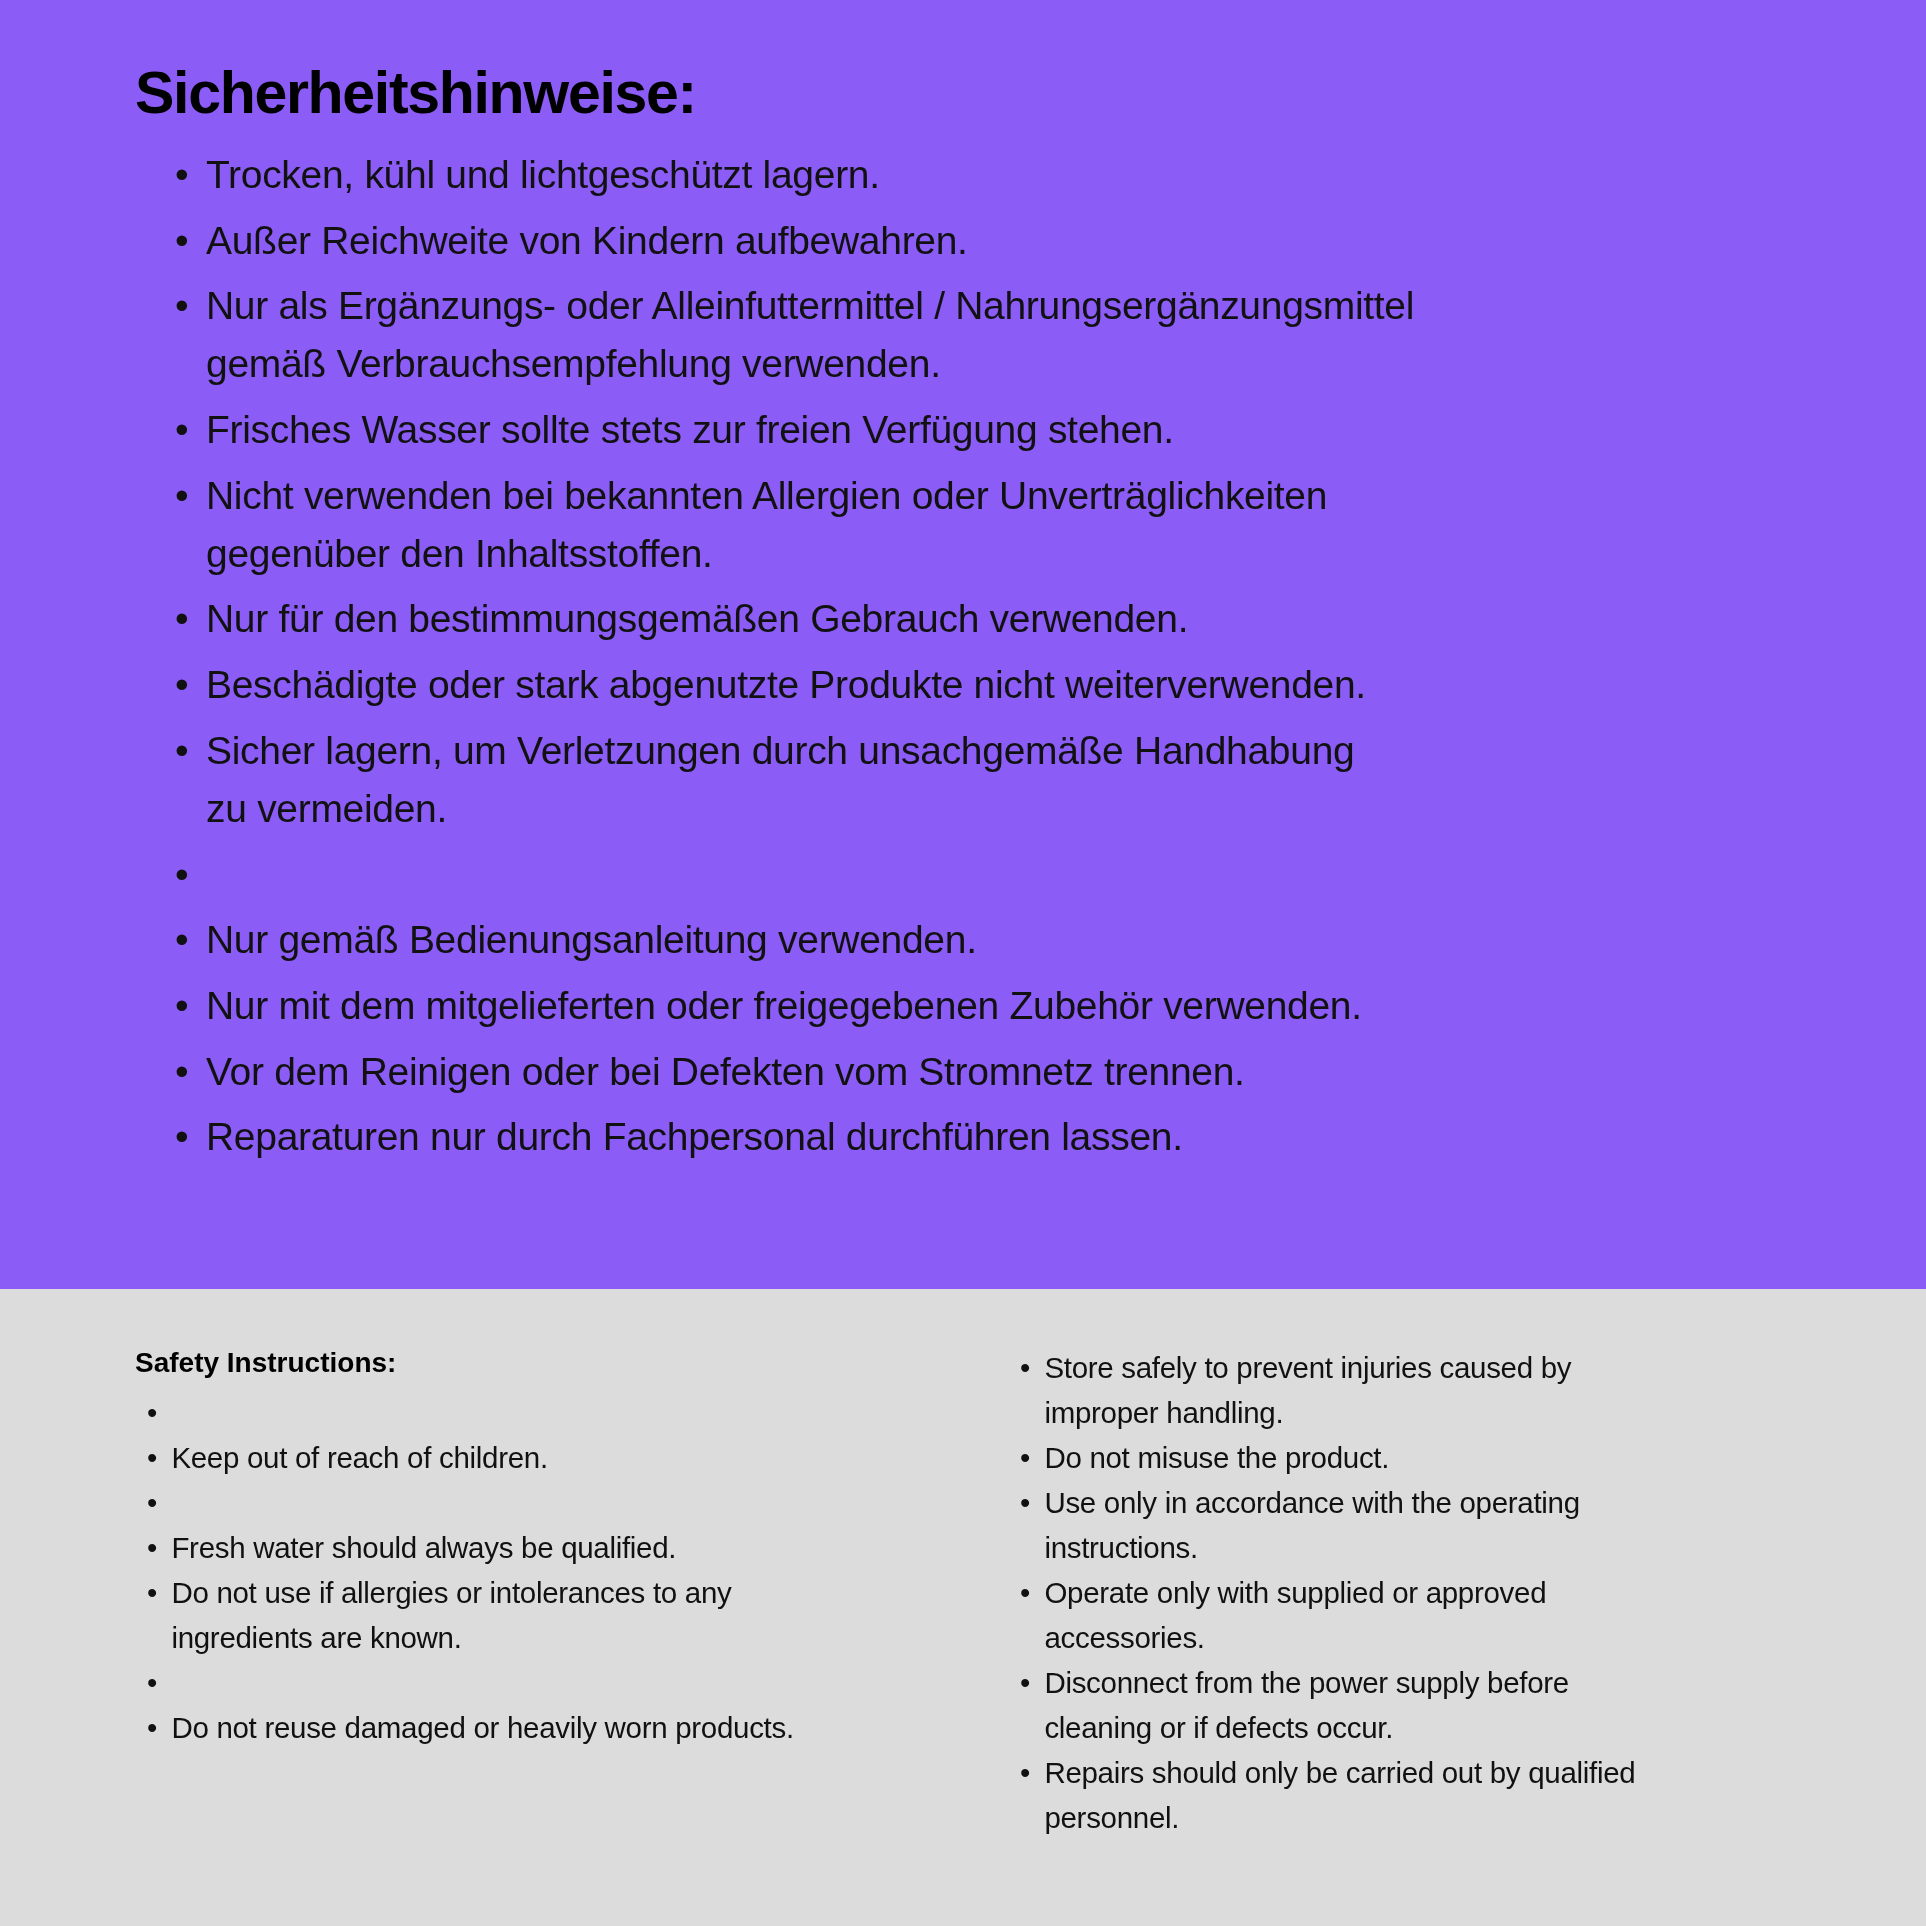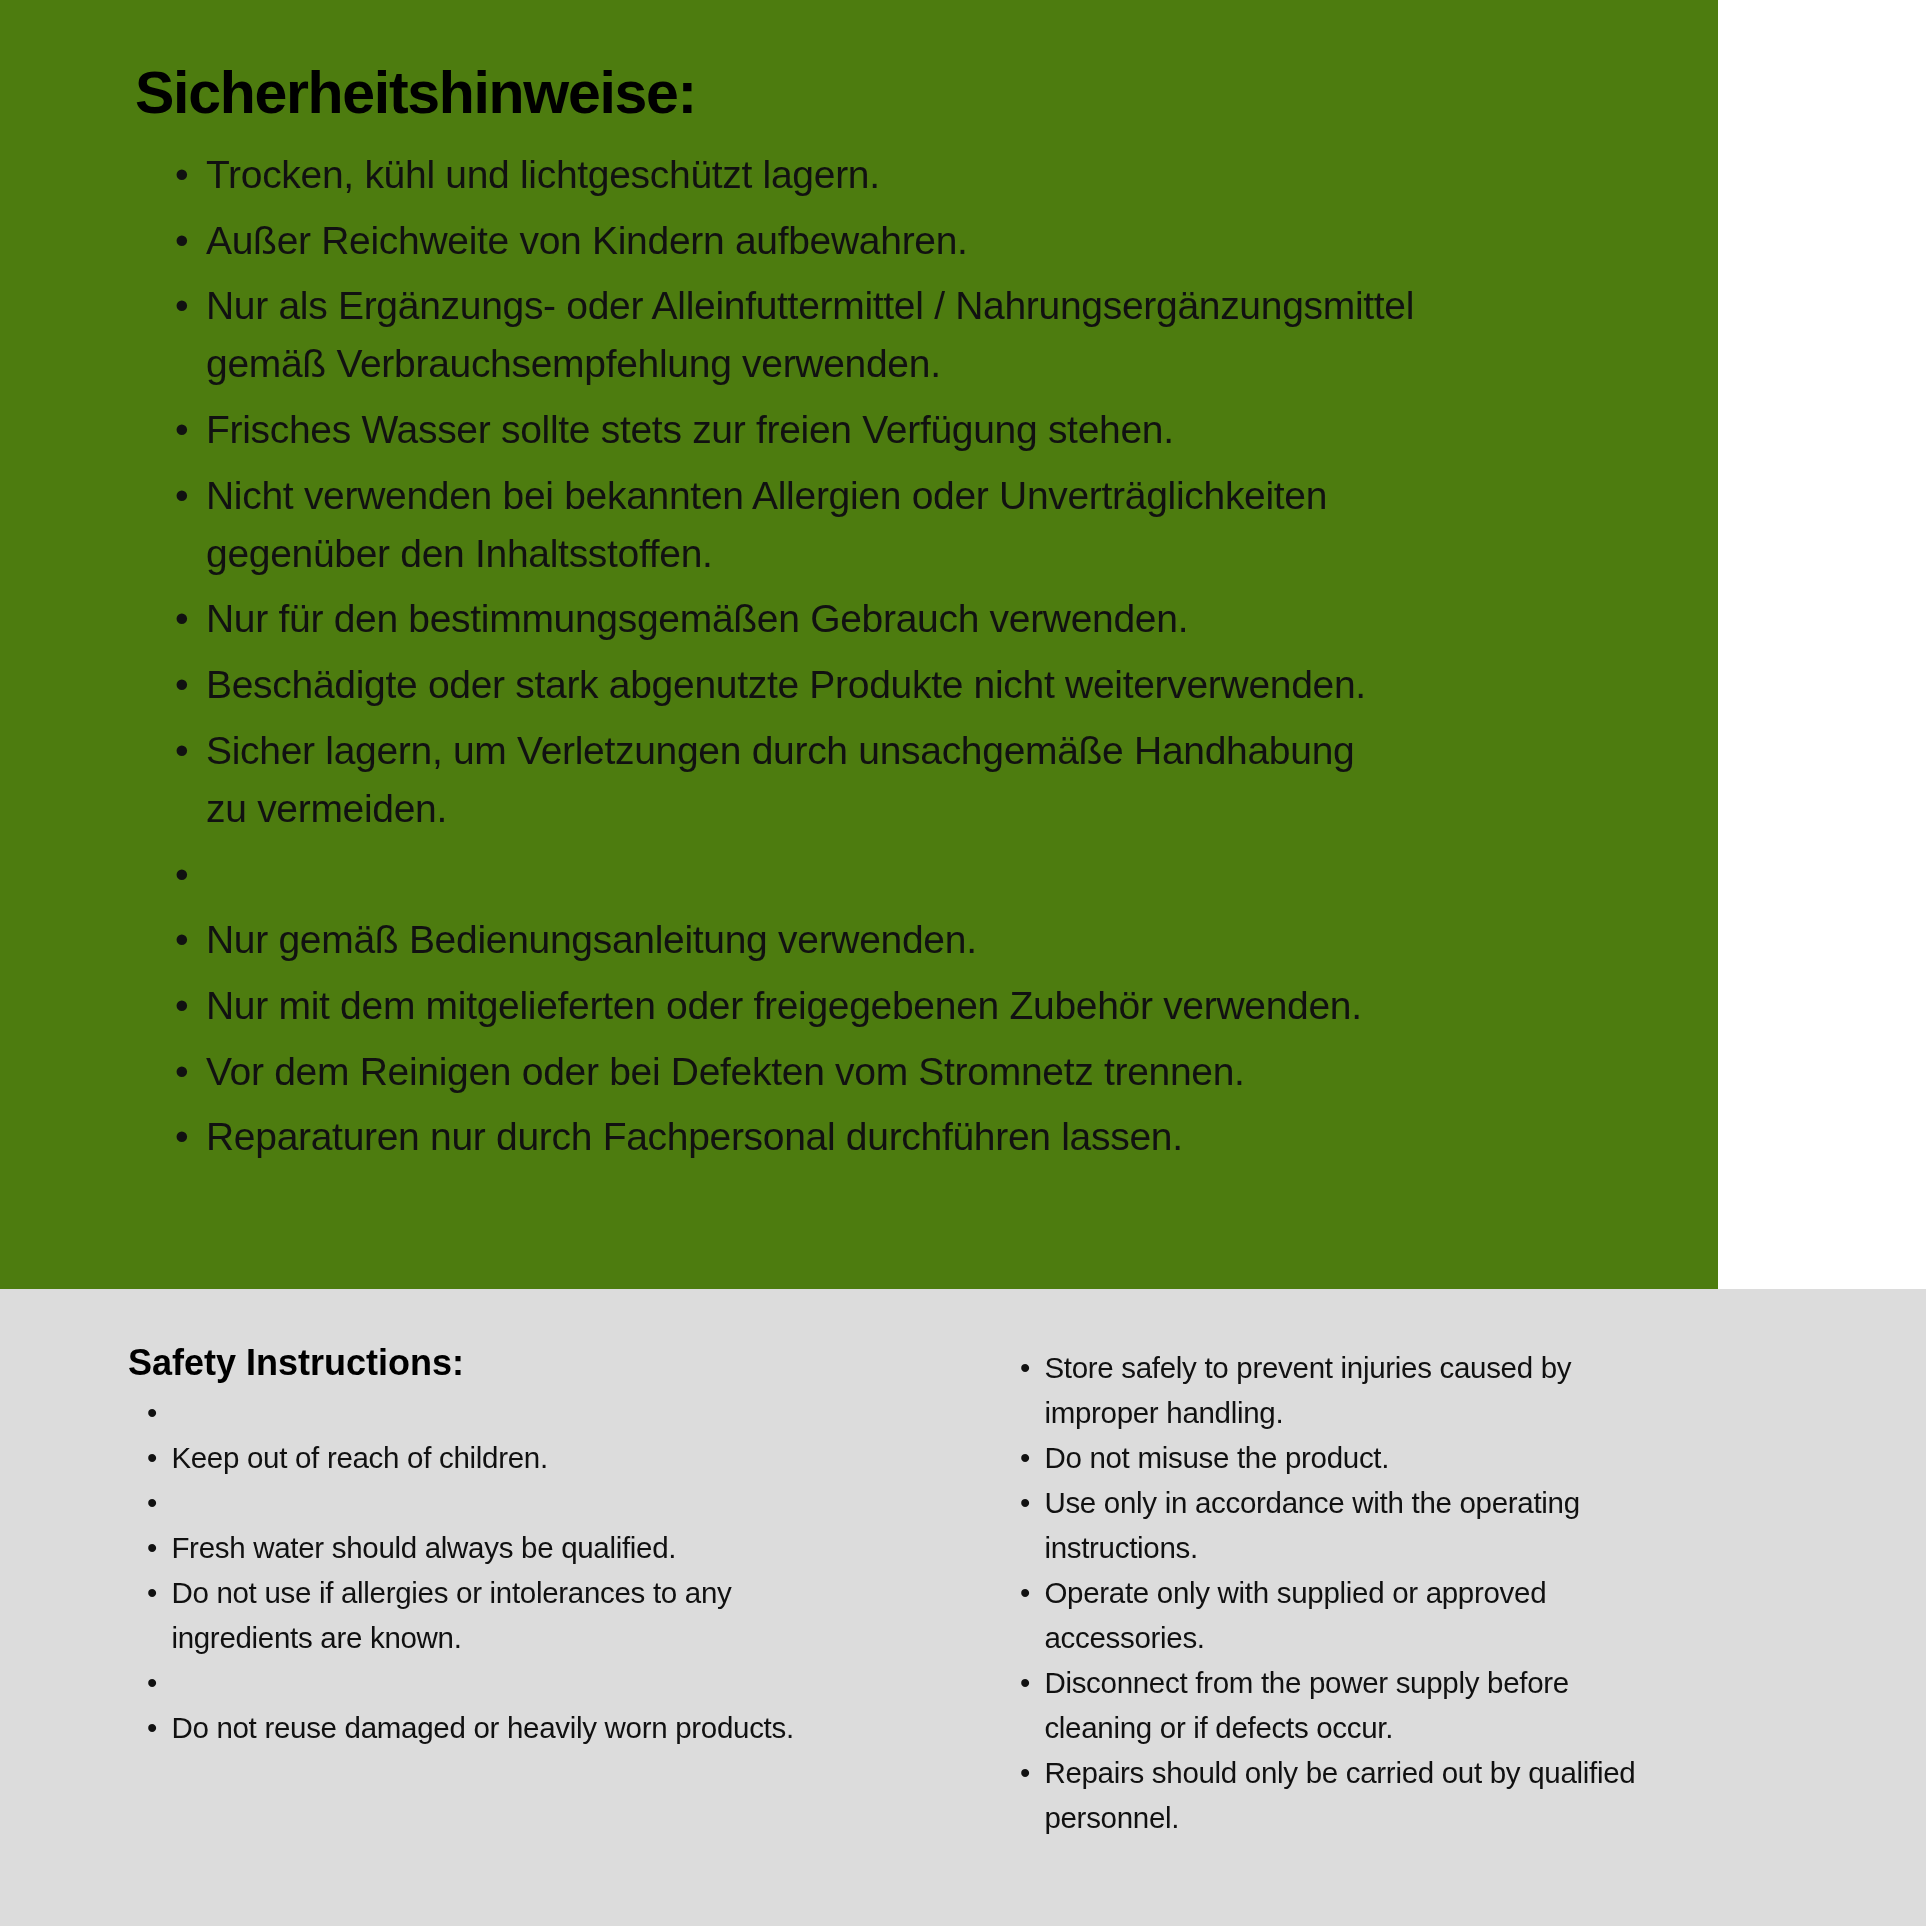--- a/index.html
+++ b/index.html
@@ -18,23 +18,23 @@
     width: 1926px;
     height: 1926px;
     overflow: hidden;
     background: #ffffff;
   }
 
   
   .section-german {
     position: absolute;
     left: 0; top: 0;
-    width: 1718px;
+    width: 1926px;
     height: 1289px;
-    background: #4d7c0f;
+    background: #8b5cf6;
   }
   .german-heading {
     position: absolute;
     left: 135px;
     top: 63px;
     margin: 0;
     font-size: 59px;
     font-weight: 700;
     letter-spacing: -1.3px;
     line-height: 1.05;
@@ -79,22 +79,22 @@
     top: 56px;
     width: 860px;
   }
   .en-col-right {
     position: absolute;
     left: 1020px;
     top: 56px;
     width: 892px;
   }
   .english-heading {
-    margin: 0 0 9px 0;
-    font-size: 36px;
+    margin: 0 0 9px 7px;
+    font-size: 28px;
     font-weight: 700;
     line-height: 36px;
     color: #000000;
   }
   .en-list {
     margin: 0;
     padding: 0;
     list-style: none;
     font-size: 29.5px;
     line-height: 45px;

